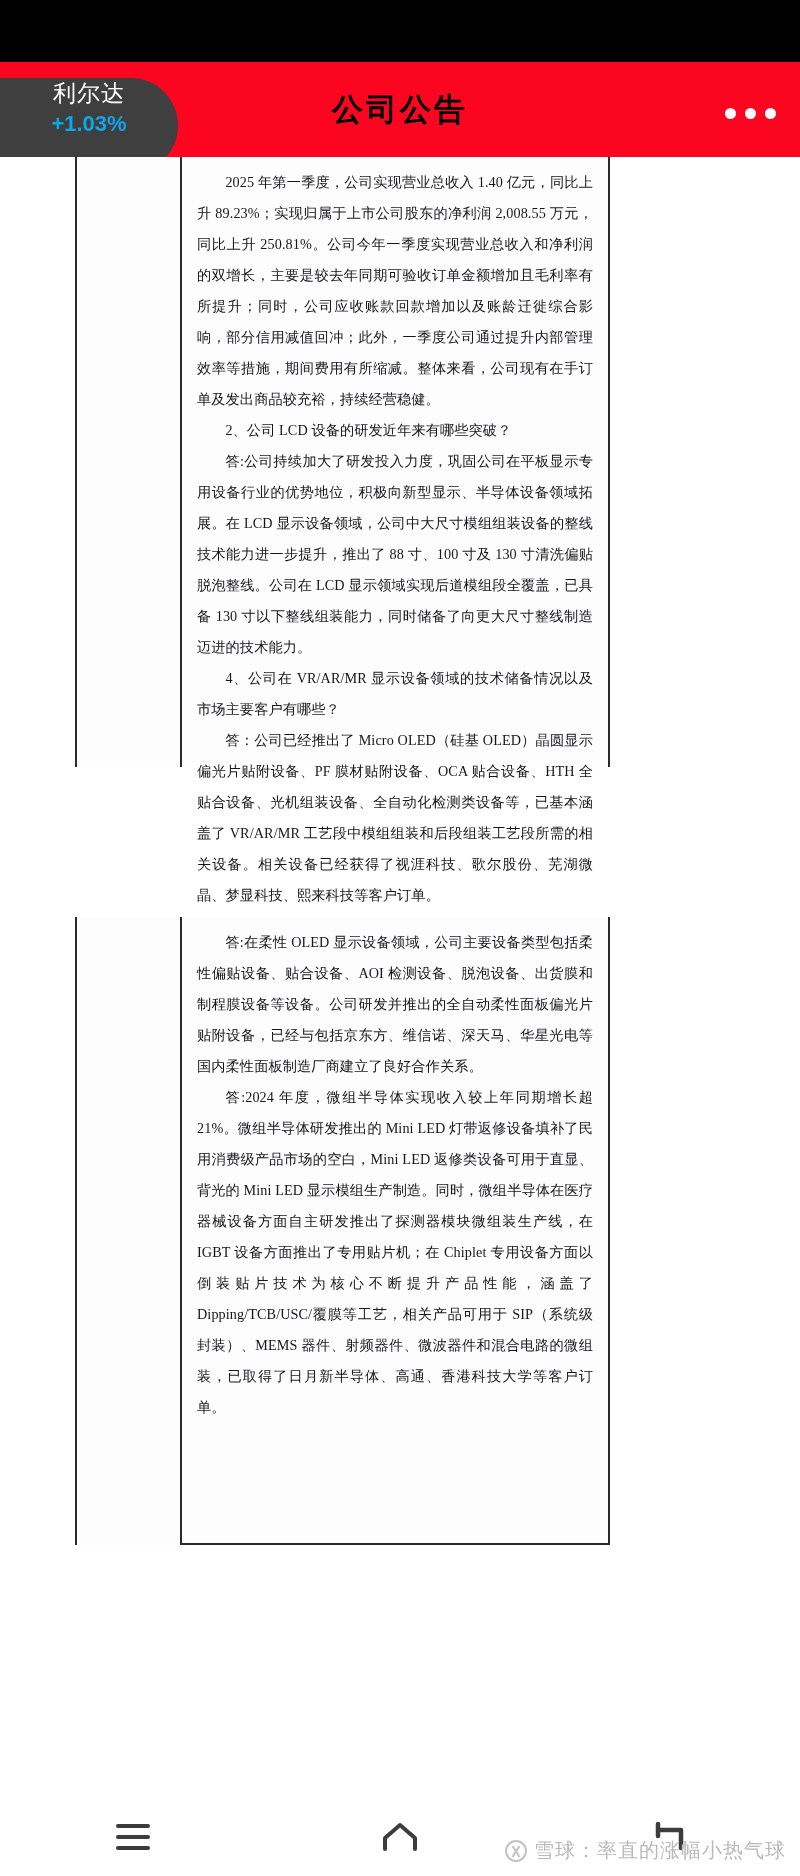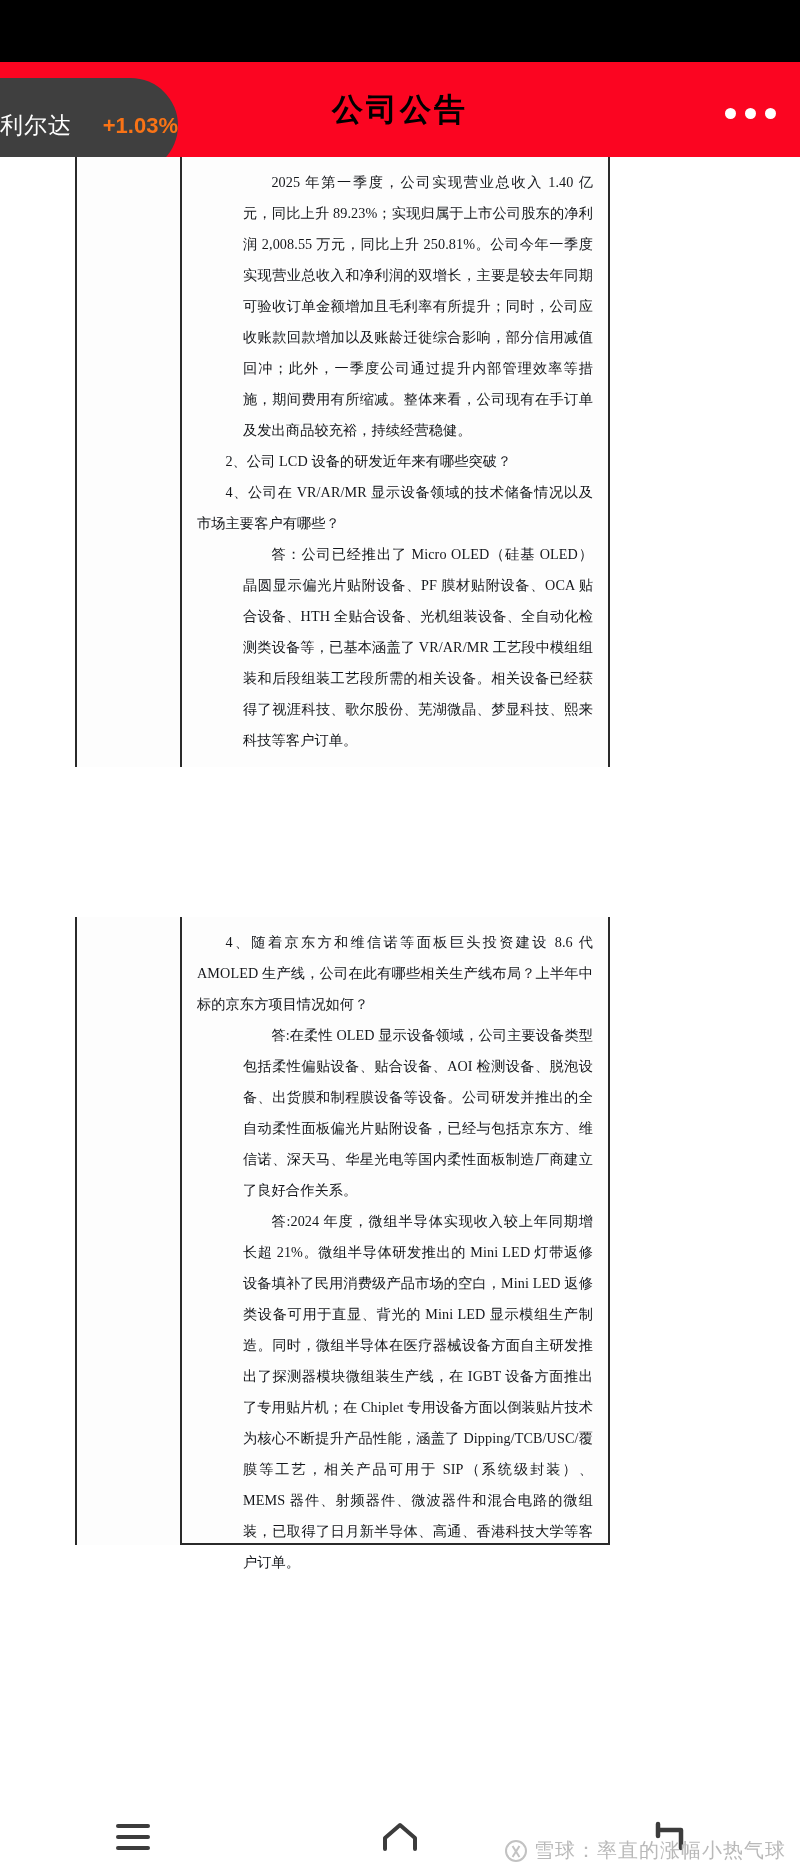--- a/index.html
+++ b/index.html
@@ -28,30 +28,30 @@
     position:absolute; left:0; top:62px;
     width:800px; height:95px;
     background:#fb0521;
   }
   .ticker-pill {
     position:absolute; left:0; top:16px;
     width:178px; height:95px;
     background:#3f3f3f;
     border-top-right-radius:60px;
     border-bottom-right-radius:60px;
-    display:flex; flex-direction:row;
-    align-items:center; justify-content:space-between;
+    display:flex; flex-direction:column;
+    align-items:center; justify-content:flex-start;
     gap:2px;
   }
   .ticker-name {
     color:#ffffff; font-size:23px; letter-spacing:1px;
     font-family:"Liberation Sans", sans-serif;
   }
   .ticker-change {
-    color:#f97316; font-size:22px; font-weight:bold;
+    color:#0ea5e9; font-size:22px; font-weight:bold;
     font-family:"Liberation Sans", sans-serif;
   }
   .appbar-title {
     position:absolute; left:0; top:0;
     width:800px; height:95px;
     display:flex; align-items:center; justify-content:center;
     color:#000000; font-size:31px; font-weight:bold;
     letter-spacing:3px;
     pointer-events:none;
   }
@@ -103,21 +103,21 @@
   
   p.para, p.qhead {
     font-family:"Liberation Serif", serif;
     font-size:14.2px;
     line-height:31px;
     color:#14161a;
     text-align:justify;
     text-justify:inter-ideograph;
     letter-spacing:0.1px;
   }
-  p.para { text-indent:2em;margin-left:46px; }
+  p.para { text-indent:2em; }
   p.qhead {
     font-weight:normal;
     text-indent:2em;
   }
 
   
   .navbar {
     position:absolute; left:0; bottom:0;
     width:800px; height:78px;
     background:#ffffff;
@@ -182,30 +182,30 @@
   </div>
 
   <div class="doc-body">
 
     <div class="doc-page page-1">
       <div class="page-outer-rule"></div>
       <div class="page-inner-frame"></div>
       <div class="page-text" id="page1-text">
           <p class="para">2025 年第一季度，公司实现营业总收入 1.40 亿元，同比上升 89.23%；实现归属于上市公司股东的净利润 2,008.55 万元，同比上升 250.81%。公司今年一季度实现营业总收入和净利润的双增长，主要是较去年同期可验收订单金额增加且毛利率有所提升；同时，公司应收账款回款增加以及账龄迁徙综合影响，部分信用减值回冲；此外，一季度公司通过提升内部管理效率等措施，期间费用有所缩减。整体来看，公司现有在手订单及发出商品较充裕，持续经营稳健。</p>
           <p class="qhead">2、公司 LCD 设备的研发近年来有哪些突破？</p>
+          <p class="para">答:公司持续加大了研发投入力度，巩固公司在平板显示专用设备行业的优势地位，积极向新型显示、半导体设备领域拓展。在 LCD 显示设备领域，公司中大尺寸模组组装设备的整线技术能力进一步提升，推出了 88 寸、100 寸及 130 寸清洗偏贴脱泡整线。公司在 LCD 显示领域实现后道模组段全覆盖，已具备 130 寸以下整线组装能力，同时储备了向更大尺寸整线制造迈进的技术能力。</p>
           <p class="qhead">4、公司在 VR/AR/MR 显示设备领域的技术储备情况以及市场主要客户有哪些？</p>
           <p class="para">答：公司已经推出了 Micro OLED（硅基 OLED）晶圆显示偏光片贴附设备、PF 膜材贴附设备、OCA 贴合设备、HTH 全贴合设备、光机组装设备、全自动化检测类设备等，已基本涵盖了 VR/AR/MR 工艺段中模组组装和后段组装工艺段所需的相关设备。相关设备已经获得了视涯科技、歌尔股份、芜湖微晶、梦显科技、熙来科技等客户订单。</p>
         </div>
     </div>
 
     <div class="doc-page page-2">
       <div class="page-outer-rule"></div>
       <div class="page-inner-frame"></div>
       <div class="page-text" id="page2-text">
-          <p class="qhead">4、随着京东方和维信诺等面板巨头投资建设 8.6 代 AMOLED 生产线，公司在此有哪些相关生产线布局？上半年中标的京东方项目情况如何？</p>
           <p class="para">答:在柔性 OLED 显示设备领域，公司主要设备类型包括柔性偏贴设备、贴合设备、AOI 检测设备、脱泡设备、出货膜和制程膜设备等设备。公司研发并推出的全自动柔性面板偏光片贴附设备，已经与包括京东方、维信诺、深天马、华星光电等国内柔性面板制造厂商建立了良好合作关系。</p>
           <p class="para">答:2024 年度，微组半导体实现收入较上年同期增长超 21%。微组半导体研发推出的 Mini LED 灯带返修设备填补了民用消费级产品市场的空白，Mini LED 返修类设备可用于直显、背光的 Mini LED 显示模组生产制造。同时，微组半导体在医疗器械设备方面自主研发推出了探测器模块微组装生产线，在 IGBT 设备方面推出了专用贴片机；在 Chiplet 专用设备方面以倒装贴片技术为核心不断提升产品性能，涵盖了 Dipping/TCB/USC/覆膜等工艺，相关产品可用于 SIP（系统级封装）、MEMS 器件、射频器件、微波器件和混合电路的微组装，已取得了日月新半导体、高通、香港科技大学等客户订单。</p>
         </div>
     </div>
 
   </div>
 
   <div class="navbar">
     <div class="nav-btn">
       <span class="icon-menu">

